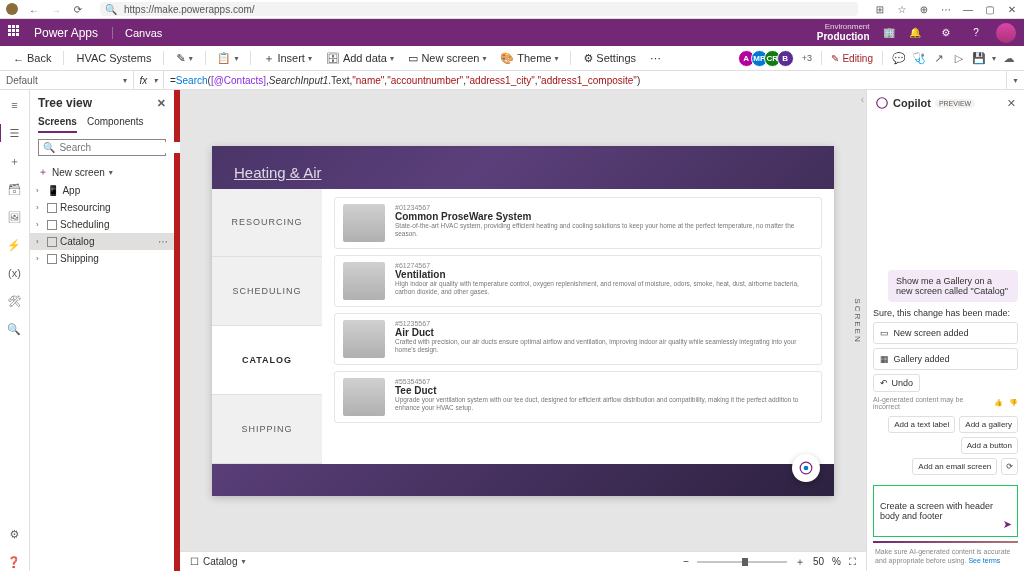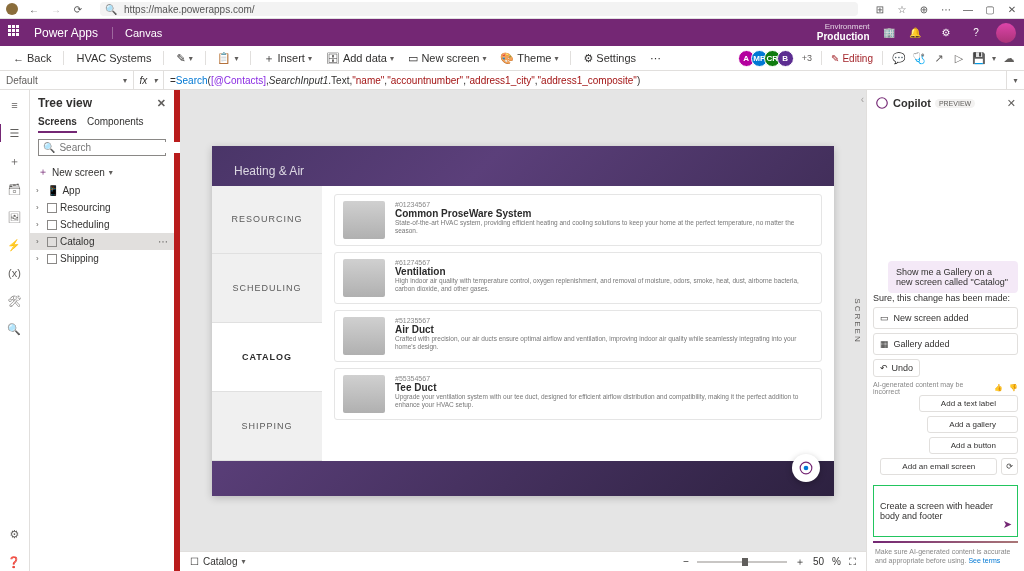--- a/index.html
+++ b/index.html
@@ -73,21 +73,21 @@
 .tree-item.selected .more { visibility: visible; }
 
 
 .canvas-wrap { flex: 1; background: #e5e5e5; position: relative; display: flex; flex-direction: column; }
 .canvas-stage { flex: 1; display: flex; align-items: center; justify-content: center; position: relative; }
 .screen-label { position: absolute; right: 2px; top: 50%; transform: translateY(-50%) rotate(0); writing-mode: vertical-rl; font-size: 8px; letter-spacing: 2px; color: #605e5c; padding: 4px 2px; }
 .canvas-nav { position: absolute; right: 2px; top: 4px; color: #a19f9d; font-size: 10px; }
 .app-canvas { width: 622px; height: 350px; background: linear-gradient(135deg, #4a3568 0%, #5b3f7a 30%, #2d2140 100%); box-shadow: 0 2px 8px rgba(0,0,0,0.2); position: relative; color: #fff; }
 .app-header { padding: 18px 22px 8px; }
 .app-title { font-size: 18px; font-weight: 600; }
-.app-sub { font-size: 12px; opacity: 0.8; }
+.app-sub { font-size: 15px; opacity: 0.8; text-decoration: underline; }
 .app-body { display: flex; background: #fff; color: #333; margin: 0 0 0 0; height: 275px; }
 .side-nav { width: 110px; background: #f0f0f0; display: flex; flex-direction: column; }
 .side-nav-item { flex: 1; display: flex; align-items: center; justify-content: center; font-size: 9px; letter-spacing: 1px; color: #5a5a5a; border-bottom: 1px solid #e0e0e0; }
 .side-nav-item.active { background: #fff; font-weight: 700; color: #2b2b2b; }
 .cards { flex: 1; padding: 8px 12px; overflow: auto; }
 .card { display: flex; border: 1px solid #e5e5e5; border-radius: 3px; padding: 6px 8px; margin-bottom: 6px; gap: 10px; }
 .card-img { width: 42px; height: 38px; background: linear-gradient(#d0d0d0,#b0b0b0); border-radius: 2px; }
 .card-body { flex: 1; }
 .card-id { font-size: 7px; color: #888; }
 .card-title { font-size: 10px; font-weight: 700; color: #2b2b2b; }
@@ -101,30 +101,30 @@
 .zoom-bar .spacer { flex: 1; }
 .slider { width: 90px; height: 2px; background: #c8c6c4; position: relative; }
 .slider .thumb { position: absolute; left: 45px; top: -3px; width: 6px; height: 8px; background: #605e5c; }
 
 
 .copilot { width: 158px; background: #fff; display: flex; flex-direction: column; border-left: 1px solid #e1dfdd; }
 .cop-head { display: flex; align-items: center; padding: 6px 8px; gap: 4px; }
 .cop-title { font-size: 11px; font-weight: 600; }
 .cop-badge { font-size: 7px; background: #f3f2f1; padding: 1px 4px; border-radius: 6px; color: #605e5c; }
 .cop-close { margin-left: auto; color: #605e5c; cursor: pointer; font-size: 11px; }
-.cop-body { flex: 1; overflow: auto; padding: 6px; display: flex; flex-direction: column; }
+.cop-body { flex: 1; overflow: auto; padding: 6px; display: flex; flex-direction: column; gap: 6px; }
 .cop-spacer { flex: 1; }
 .user-msg { align-self: flex-end; background: #f4e9f7; border-radius: 4px; padding: 6px 8px; font-size: 9px; max-width: 130px; }
 .bot-msg { font-size: 9px; color: #323130; }
 .change-card { border: 1px solid #e1dfdd; border-radius: 3px; padding: 5px 6px; display: flex; align-items: center; gap: 5px; font-size: 9px; margin-top: 4px; }
 .undo-btn { border: 1px solid #e1dfdd; border-radius: 3px; padding: 3px 6px; display: inline-flex; gap: 4px; font-size: 9px; cursor: pointer; margin-top: 4px; }
 .feedback-row { display: flex; align-items: center; font-size: 7px; color: #888; gap: 6px; margin-top: 4px; }
 .feedback-row .th { margin-left: auto; cursor: pointer; }
 .sugg-row { display: flex; gap: 4px; flex-wrap: wrap; justify-content: flex-end; }
-.sugg { border: 1px solid #e1dfdd; border-radius: 3px; padding: 3px 21px; font-size: 8px; cursor: pointer; background: #fff; }
+.sugg { border: 1px solid #e1dfdd; border-radius: 3px; padding: 3px 5px; font-size: 8px; cursor: pointer; background: #fff; }
 .sugg.icon-only { padding: 3px 4px; }
 .cop-input-wrap { border: 1px solid #22c55e; margin: 4px 6px; padding: 15px 6px; font-size: 9px; position: relative; min-height: 36px; }
 .cop-input-wrap .send { position: absolute; right: 5px; bottom: 5px; color: #742774; font-size: 11px; cursor: pointer; }
 .cop-bar { height: 2px; background: linear-gradient(90deg,#742774,#a77); margin: 0 6px; }
 .cop-foot { font-size: 7px; color: #888; padding: 4px 8px 6px; line-height: 1.3; }
 .cop-foot a { color: #0078d4; text-decoration: none; }
 </style>
 </head>
 <body>
 

